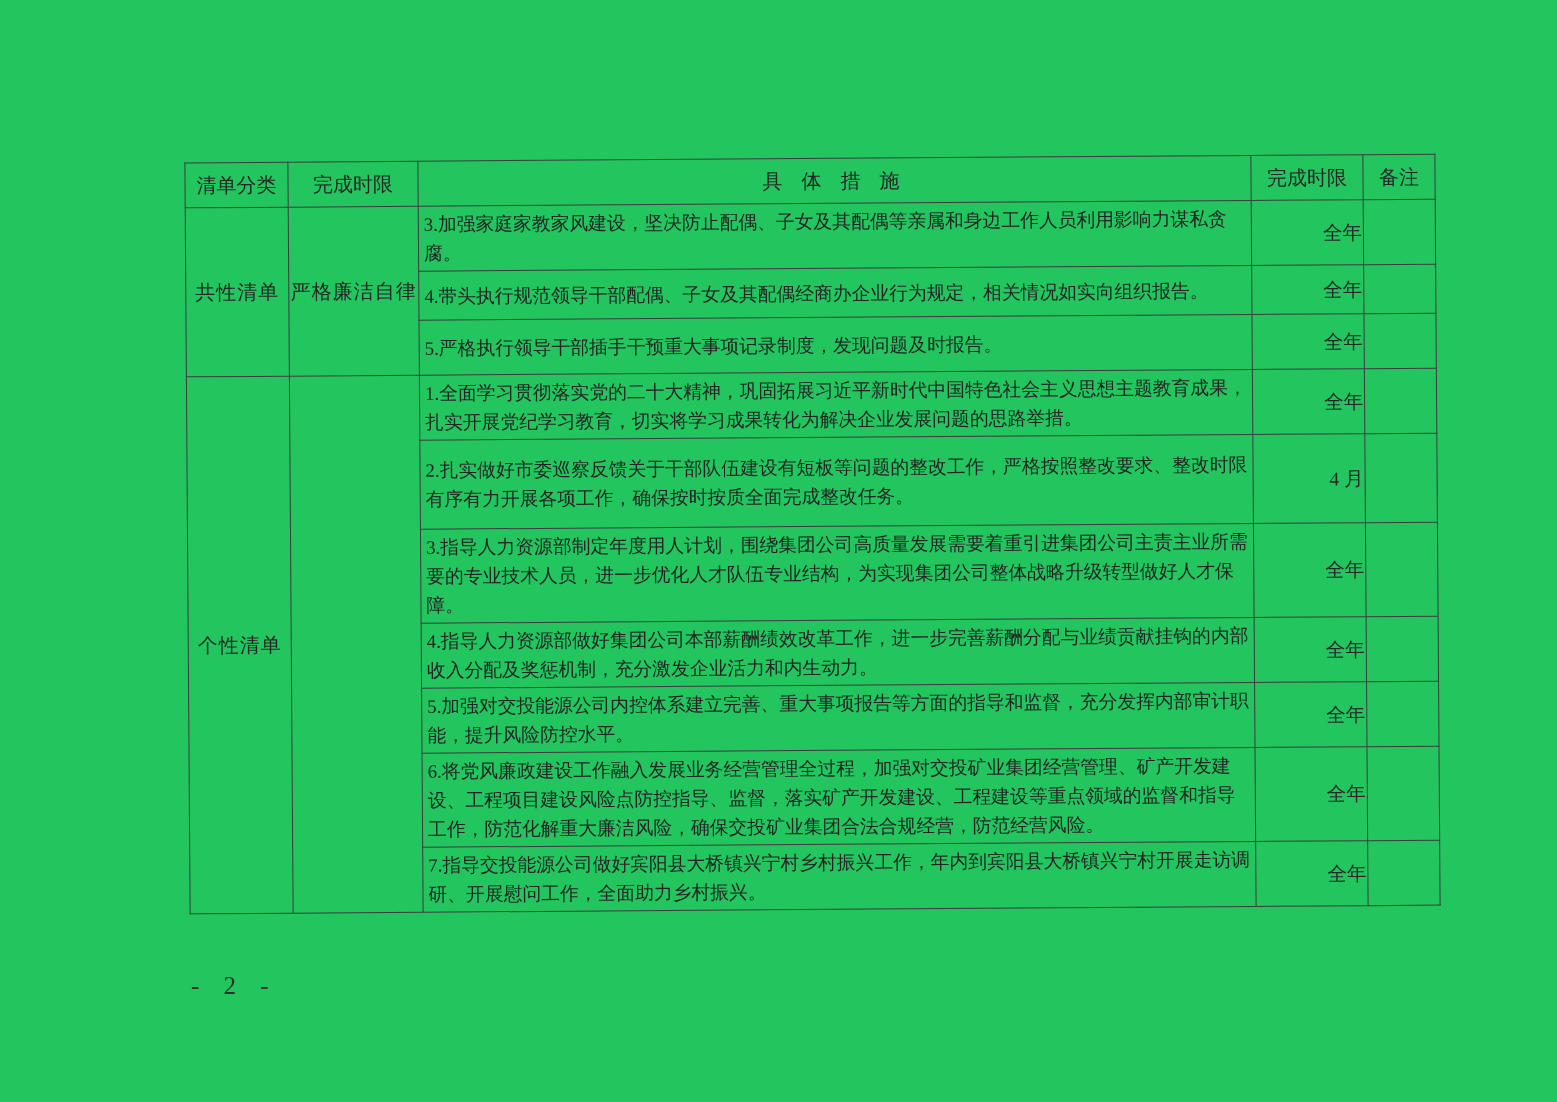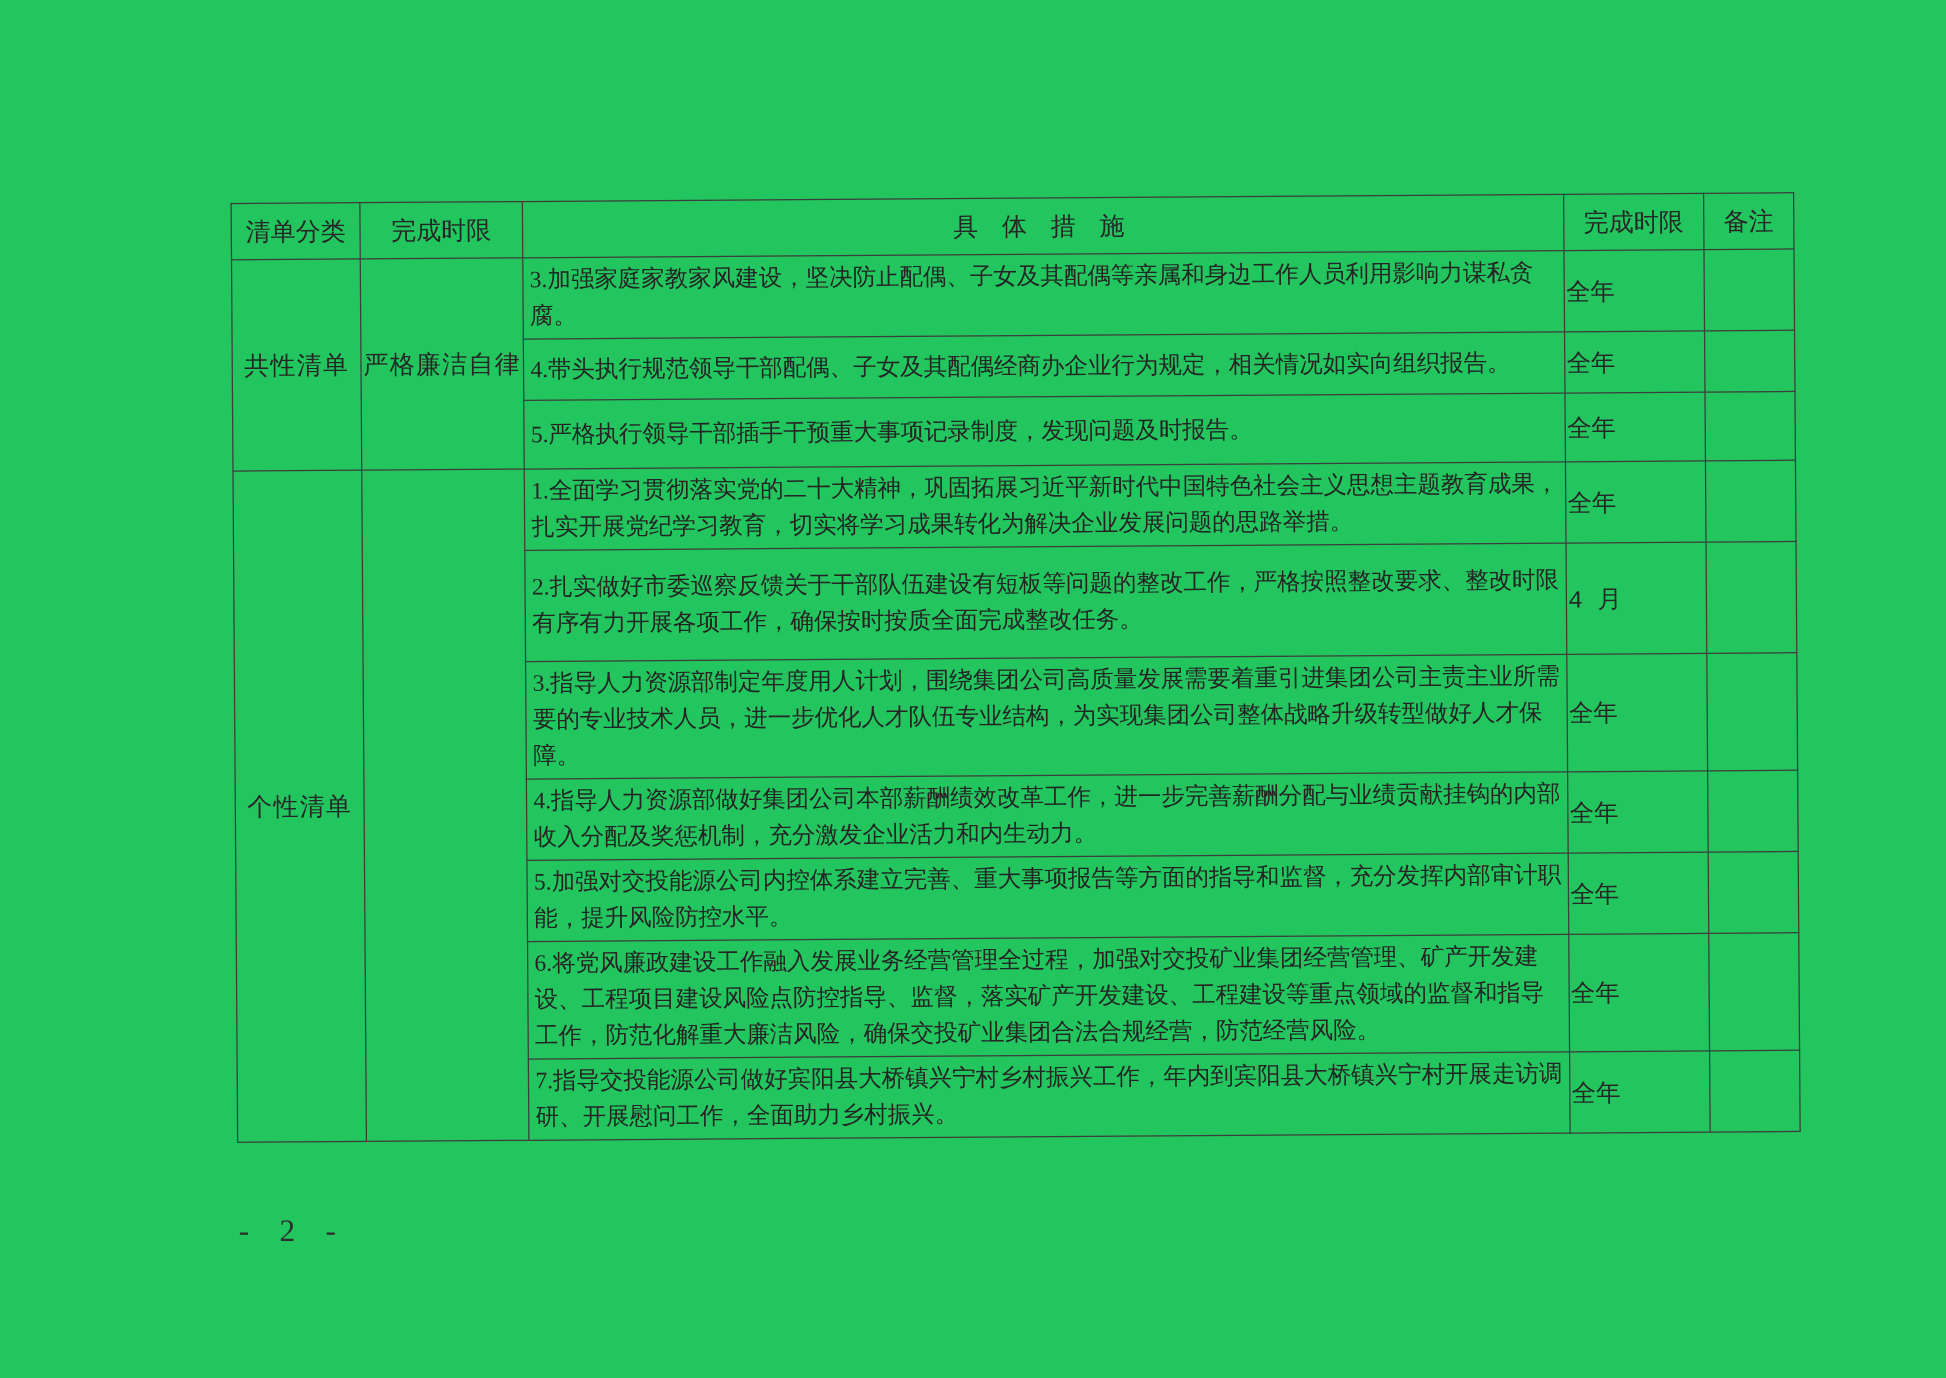--- a/index.html
+++ b/index.html
@@ -52,24 +52,23 @@
   }
   td.measure {
     text-align: left;
     vertical-align: middle;
     padding: 3px 5px 3px 5px;
     font-size: 18.8px;
     line-height: 29px;
     color: #242424;
   }
   td.deadline {
-    text-align: left;
+    text-align: right;
     vertical-align: middle;
     font-size: 19.5px;
-    font-family: Liberation Mono, monospace;
   }
   td.remark {
     vertical-align: middle;
   }
   .page-number {
     position: absolute;
     left: 191px;
     top: 972px;
     font-size: 25px;
     letter-spacing: 9px;

